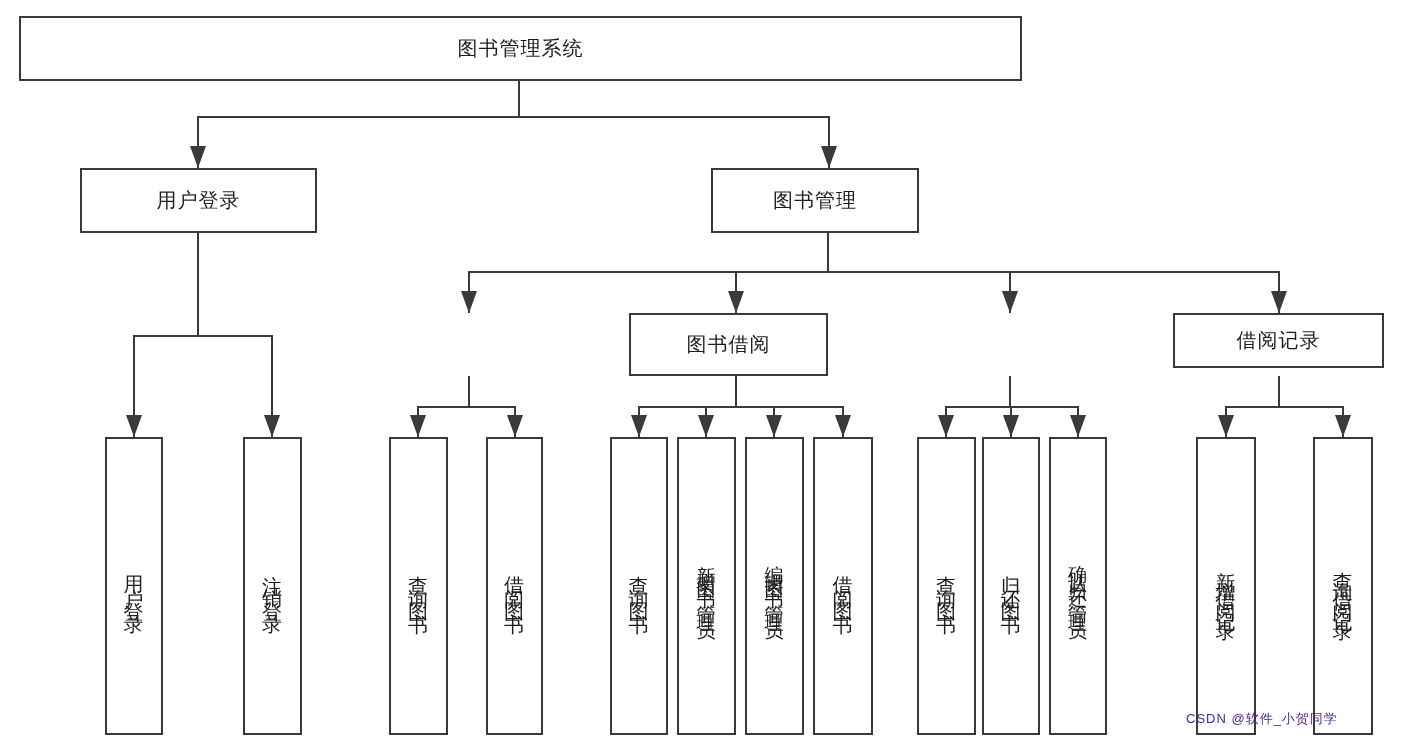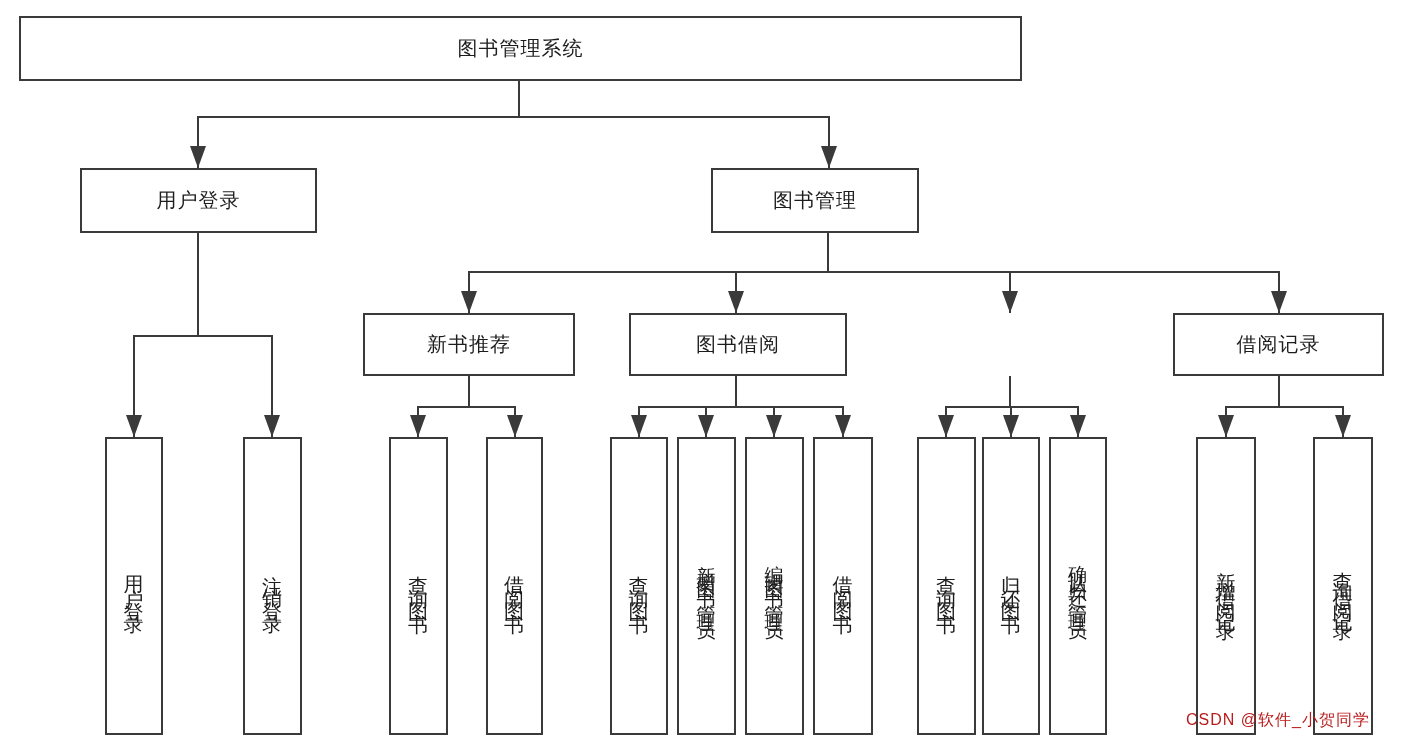--- a/index.html
+++ b/index.html
@@ -42,22 +42,22 @@
     left:-7px;bottom:0;
     width:0;height:0;
     border-left:8px solid transparent;
     border-right:8px solid transparent;
     border-top:22px solid #3a3a3a;
   }
   
   .watermark{
     position:absolute;
     left:1186px;top:710px;
-    font-size:16px;
-    color:#b91c1c;
+    font-size:13px;
+    color:#4c1d95;
     letter-spacing:1px;
     z-index:5;
     white-space:nowrap;
   }
 </style>
 </head>
 <body>
 
 <div id="canvas">
 
@@ -76,23 +76,22 @@
   <div class="drop" style="left:133px;top:336px;height:101px;"></div>
   <div class="drop" style="left:271px;top:336px;height:101px;"></div>
 
   <div class="v" style="left:827px;top:233px;height:39px;"></div>
   <div class="h" style="left:468px;top:271px;width:812px;"></div>
   <div class="drop" style="left:468px;top:272px;height:41px;"></div>
   <div class="drop" style="left:735px;top:272px;height:41px;"></div>
   <div class="drop" style="left:1009px;top:272px;height:41px;"></div>
   <div class="drop" style="left:1278px;top:272px;height:41px;"></div>
 
-  <div class="box" style="left:363px;top:313px;width:212px;height:63px;">新书推荐</div>
-  <div class="box" style="left:629px;top:313px;width:218px;height:63px;">图书借阅</div>
-  <div class="box" style="left:1173px;top:313px;width:211px;height:63px;">借阅记录</div>
+  <div class="box" style="left:629px;top:313px;width:199px;height:63px;">图书借阅</div>
+  <div class="box" style="left:1173px;top:313px;width:211px;height:55px;">借阅记录</div>
 
   <div class="v" style="left:468px;top:376px;height:31px;"></div>
   <div class="h" style="left:417px;top:406px;width:99px;"></div>
   <div class="drop" style="left:417px;top:407px;height:30px;"></div>
   <div class="drop" style="left:514px;top:407px;height:30px;"></div>
 
   <div class="v" style="left:735px;top:376px;height:31px;"></div>
   <div class="h" style="left:638px;top:406px;width:206px;"></div>
   <div class="drop" style="left:638px;top:407px;height:30px;"></div>
   <div class="drop" style="left:705px;top:407px;height:30px;"></div>

